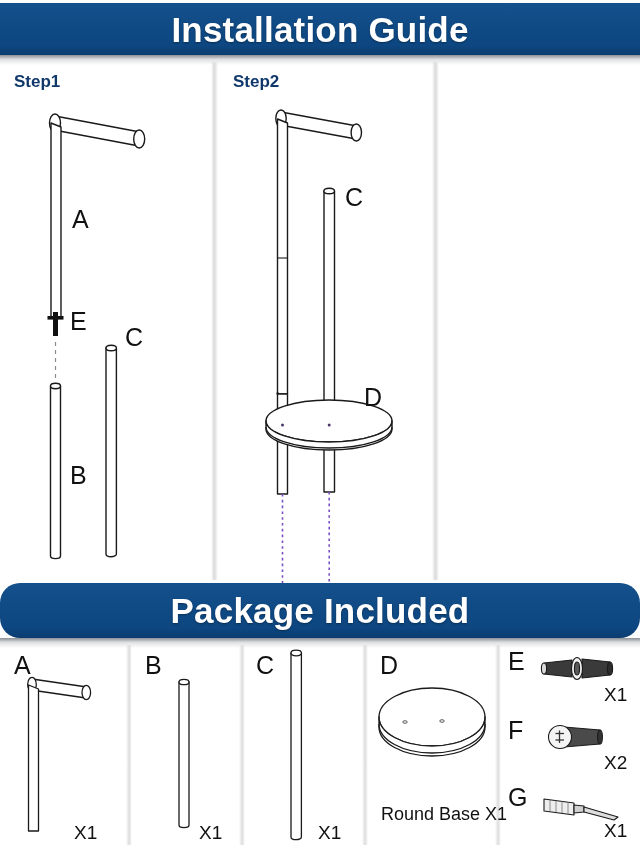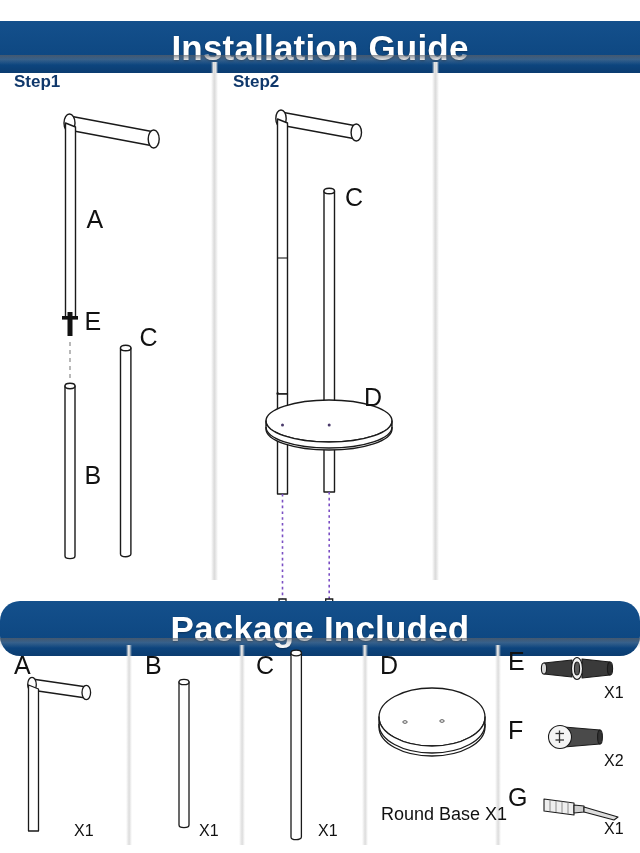--- a/index.html
+++ b/index.html
@@ -17,21 +17,20 @@
 
   
   .banner {
     position: absolute;
     left: 0;
     width: 640px;
     background: linear-gradient(to bottom, #14508c 0%, #0d4680 82%, #0b3c70 100%);
     display: flex;
     align-items: center;
     justify-content: center;
-    margin-top: 18px;
   }
   .banner-title {
     color: #ffffff;
     font-weight: bold;
     font-size: 35px;
     letter-spacing: 0.2px;
     text-shadow: 0 1px 2px rgba(0,0,0,0.35);
     line-height: 1;
   }
   .banner-shadow {
@@ -54,21 +53,21 @@
     top: 62px;
     left: 0;
     width: 640px;
     height: 518px;
   }
   .step-panel {
     position: absolute;
     top: 0;
     height: 518px;
   }
-  #step-panel-1 { left: 0;   width: 214px; padding-left: 29px; }
+  #step-panel-1 { left: 0;   width: 214px; }
   #step-panel-2 { left: 219px; width: 216px; }
   #step-panel-3 { left: 440px; width: 200px; }
 
   .vdivider {
     position: absolute;
     top: 0;
     width: 7px;
     height: 518px;
     background: linear-gradient(to right, rgba(255,255,255,0) 0%, #e3e3e3 35%, #dcdcdc 50%, #e8e8e8 70%, rgba(255,255,255,0) 100%);
   }
@@ -126,21 +125,21 @@
   #pkg-div-4 { left: 495px; }
 
   .pkg-letter {
     position: absolute;
     font-size: 25px;
     color: #111111;
     line-height: 1;
   }
   .pkg-qty {
     position: absolute;
-    font-size: 16px;
+    font-size: 19px;
     color: #111111;
     line-height: 1;
   }
   .pkg-caption {
     position: absolute;
     font-size: 18px;
     color: #111111;
     line-height: 1;
     white-space: nowrap;
   }

